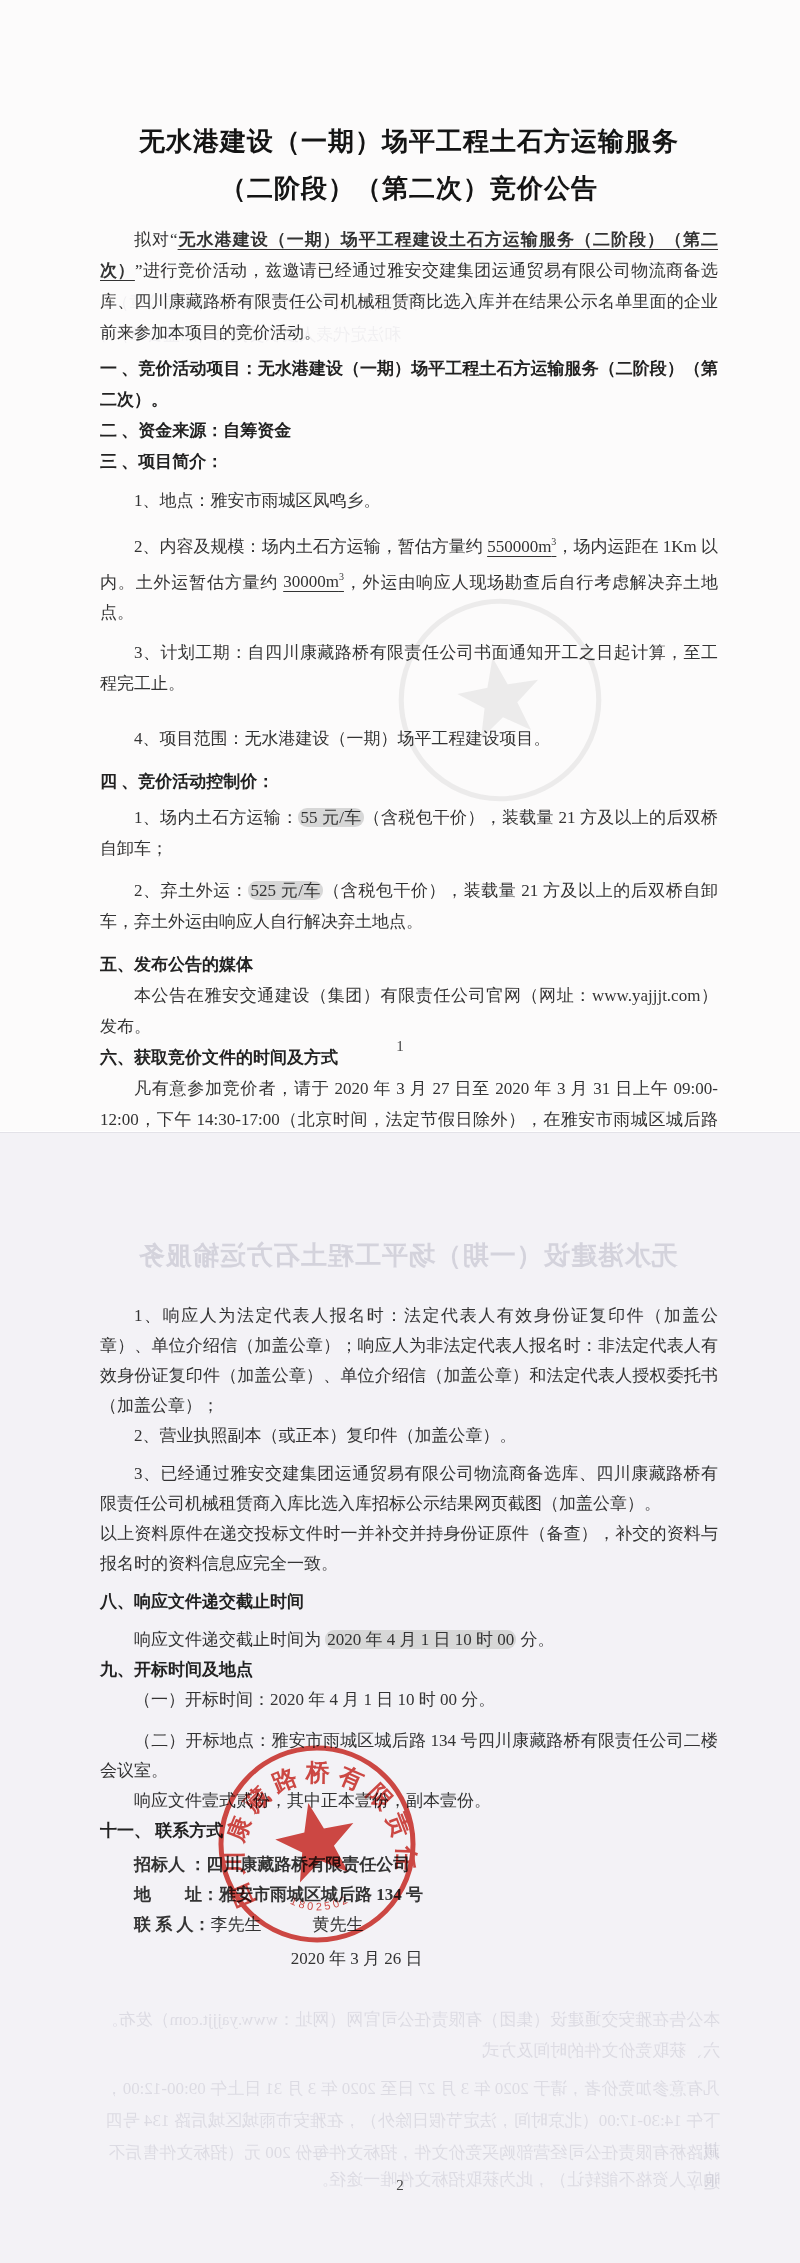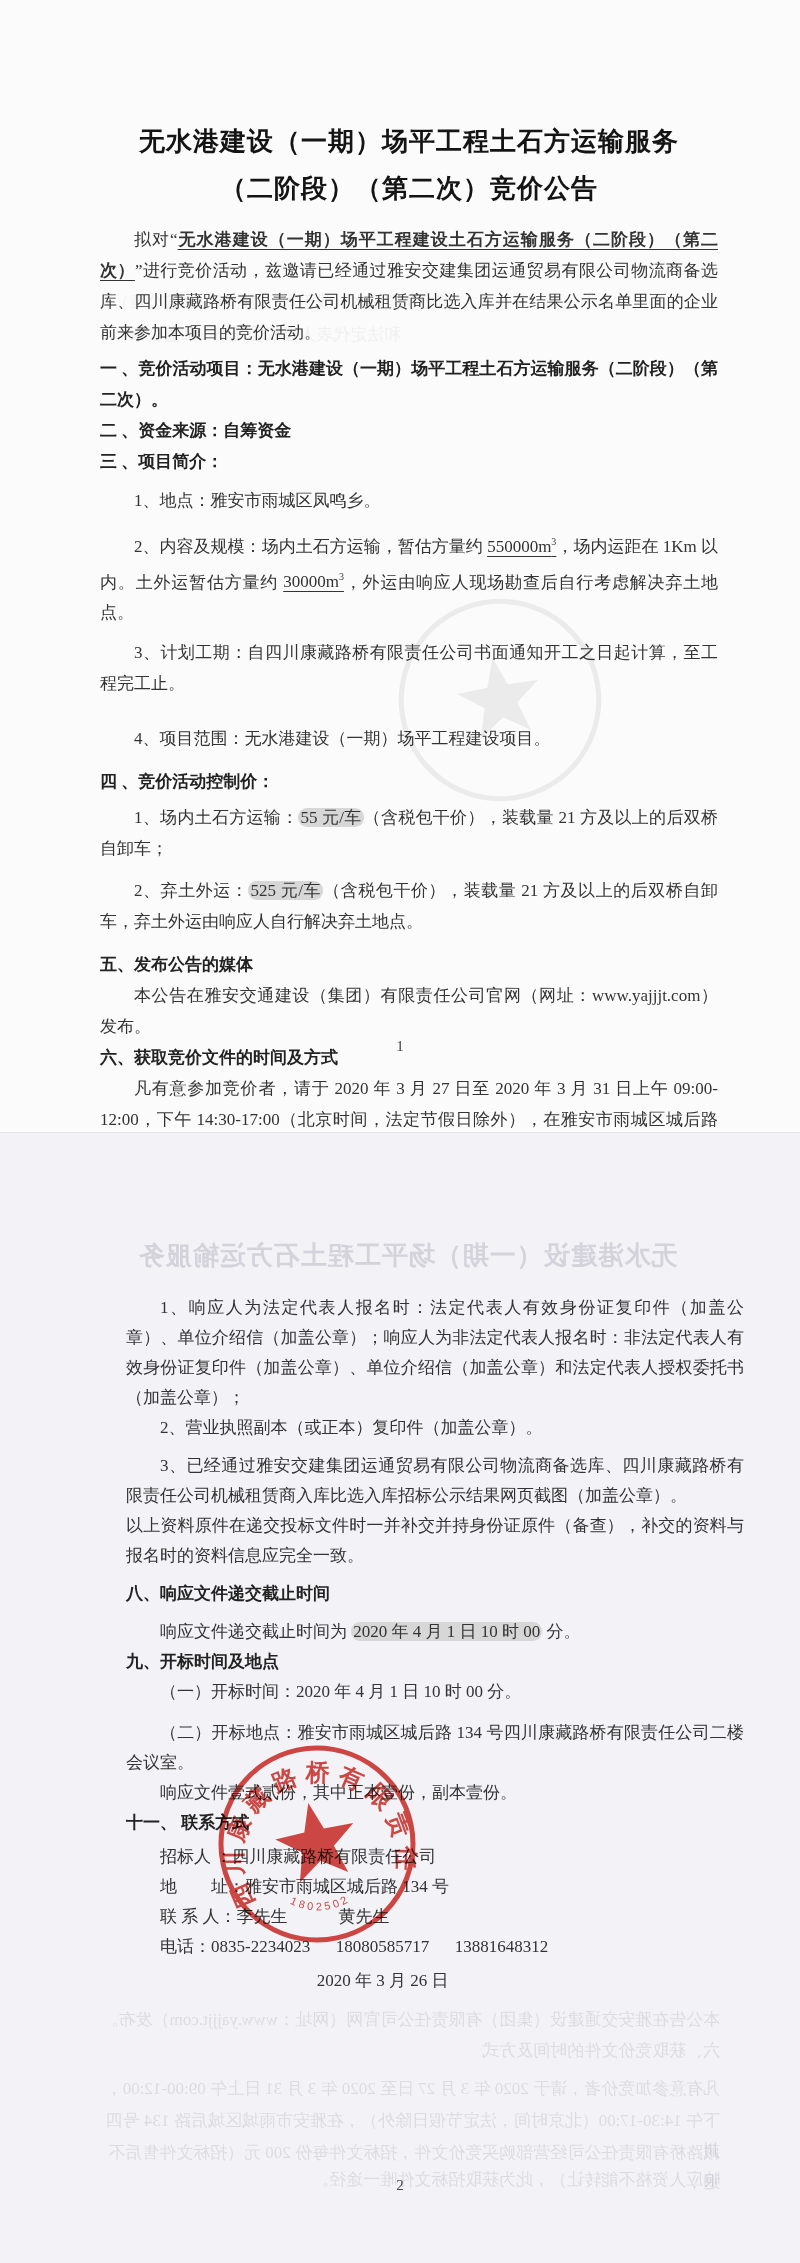--- a/index.html
+++ b/index.html
@@ -6,25 +6,25 @@
   body{
     width:800px;height:2263px;position:relative;background:#ffffff;
     font-family:"Liberation Serif","DejaVu Serif",serif;
     color:#333;
   }
   .page{position:absolute;left:0;width:800px;overflow:hidden;}
   .page-1{top:0;height:1131px;background:#fcfbfb;}
   .page-2{top:1132px;height:1131px;background:#f3f2f6;border-top:1px solid #e3e2e8;}
   .content{position:absolute;left:100px;width:618px;text-align:justify;font-size:17px;}
   .c1{top:118px;line-height:31px;}
-  .c2{top:160px;line-height:30px;margin-left:26px;}
+  .c2{top:168px;line-height:30px;}
   .title{font-size:26px;line-height:47px;font-weight:bold;text-align:center;color:#141414;margin:0 0 12px 0;letter-spacing:1px;}
   p{margin:0;}
   .ind{text-indent:2em;}
-  .b{font-weight:normal;}
+  .b{font-weight:bold;}
   .hd{font-weight:bold;color:#222;}
   .un{text-decoration:underline;text-underline-offset:4px;}
   .qt{font-weight:bold;text-decoration:underline;text-underline-offset:4px;}
   .hl{background:#d7d7d7;padding:0 2px;border-radius:9px;}
   sup{font-size:10px;}
   .mt5{margin-top:5px;}.mt8{margin-top:8px;}.mt9{margin-top:9px;}.mt10{margin-top:10px;}
   .mt11{margin-top:11px;}.mt12{margin-top:12px;}.mt13{margin-top:24px;}
   .pre{white-space:pre-wrap;}
   .contact-line{margin-top:0;}
   .date-line{text-align:center;padding-right:105px;margin-top:4px;}
@@ -108,21 +108,20 @@
     <p class="hd">九、开标时间及地点</p>
     <p class="ind">（一）开标时间：2020 年 4 月 1 日 10 时 00 分。</p>
     <p class="ind mt11">（二）开标地点：雅安市雨城区城后路 134 号四川康藏路桥有限责任公司二楼会议室。</p>
 
     <p class="ind">响应文件壹式贰份，其中正本壹份，副本壹份。</p>
 
     <p class="hd">十一、 联系方式</p>
     <p class="ind contact-line" style="margin-top:4px;"><span class="b pre">招标人 ：</span><span class="b">四川康藏路桥有限责任公司</span></p>
     <p class="ind contact-line"><span class="b pre">地　　址：</span><span class="b">雅安市雨城区城后路 134 号</span></p>
     <p class="ind contact-line"><span class="b pre">联 系 人：</span><span class="pre">李先生　　　黄先生</span></p>
-    <p class="ind contact-line pre">电话：0835-2234023      18080585717      13881648312</p>
 
     <p class="date-line">2020 年 3 月 26 日</p>
   </div>
 
   <div class="seal">
     <svg width="210" height="210" viewBox="0 0 210 210">
       <defs>
         <path id="sealArcTop" d="M33,150 A78,78 0 1 1 177,150" fill="none"></path>
         <path id="sealArcBottom" d="M60,152 A62,62 0 0 0 150,152" fill="none"></path>
       </defs>

